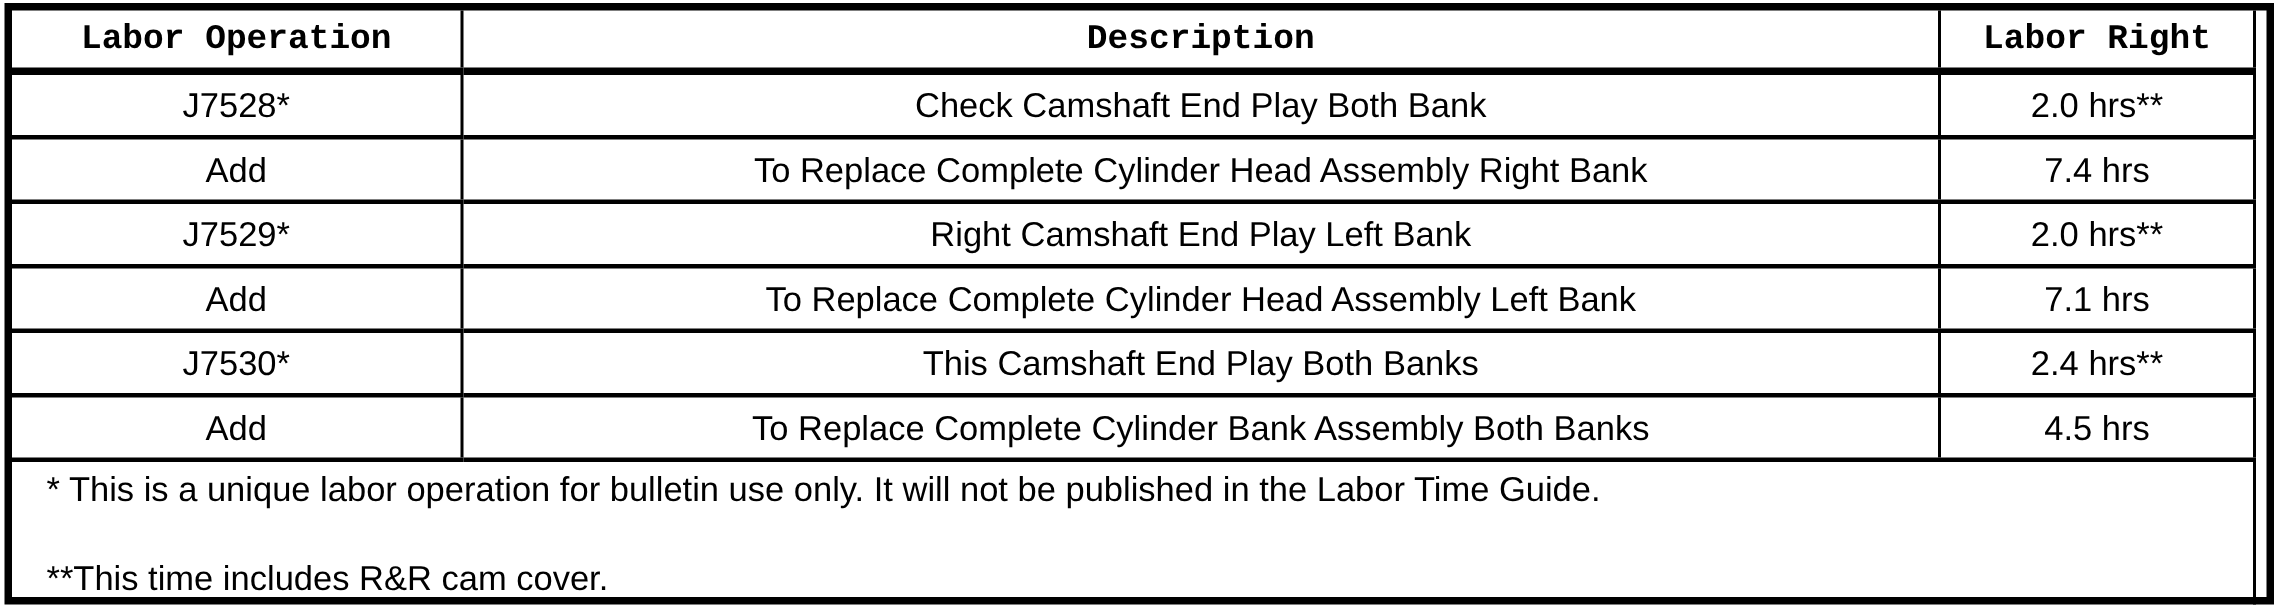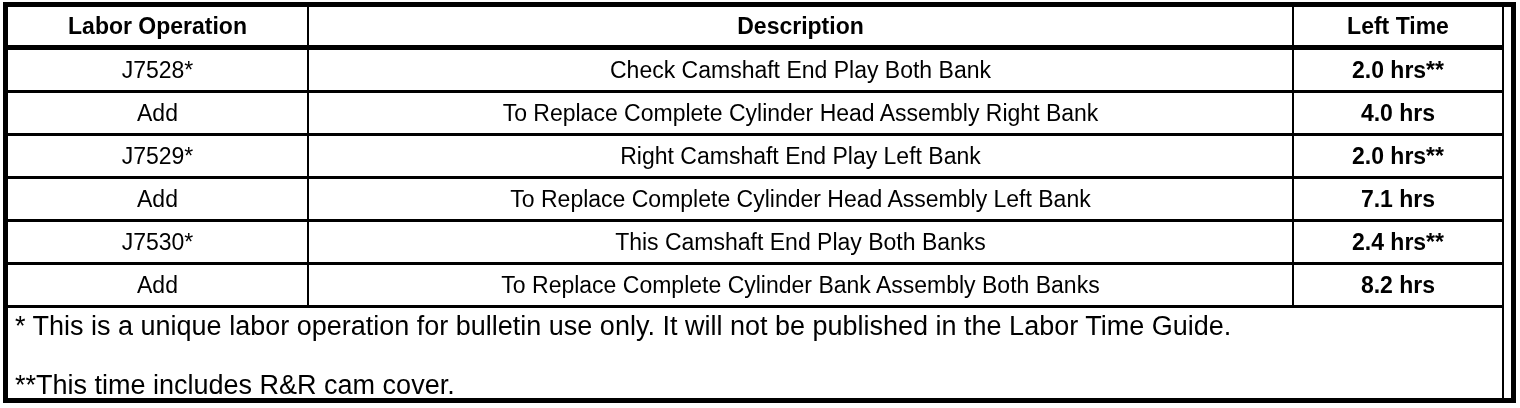--- a/index.html
+++ b/index.html
@@ -37,89 +37,90 @@
   col.c-time { width: 210px; }
   th.hdr {
     border-bottom: 5px solid #000000;
     border-right: 2px solid #000000;
     font-weight: bold;
     font-size: 23px;
     height: 38px;
     text-align: center;
     vertical-align: middle;
     padding: 0;
+    font-family: Liberation Mono, monospace;
   }
   th.hdr:last-child { border-right: none; }
   td.cell {
     border-bottom: 3px solid #000000;
     border-right: 2px solid #000000;
     font-size: 23px;
     height: 40px;
     text-align: center;
     vertical-align: middle;
     padding: 0;
     white-space: nowrap;
     overflow: hidden;
     margin-left: 24px;
   }
-  td.cell:last-child { border-right: none; font-weight: bold; }
+  td.cell:last-child { border-right: none; }
   td.footer-cell {
     vertical-align: top;
     text-align: left;
-    font-size: 27px;
-    padding: 5px 6px 4px 7px;
+    font-size: 23px;
+    padding: 5px 6px 4px 23px;
   }
   .footnote { margin: 0; line-height: 27px; }
   .footnote.second { margin-top: 32px; }
 </style>
 </head>
 <body>
 
 <div class="frame">
   <table class="labor">
     <colgroup>
       <col class="c-op">
       <col class="c-desc">
       <col class="c-time">
     </colgroup>
     <tbody>
       <tr>
         <th class="hdr">Labor Operation</th>
         <th class="hdr">Description</th>
-        <th class="hdr">Left Time</th>
+        <th class="hdr">Labor Right</th>
       </tr>
       <tr>
         <td class="cell">J7528*</td>
         <td class="cell">Check Camshaft End Play Both Bank</td>
         <td class="cell">2.0 hrs**</td>
       </tr>
       <tr>
         <td class="cell">Add</td>
         <td class="cell">To Replace Complete Cylinder Head Assembly Right Bank</td>
-        <td class="cell">4.0 hrs</td>
+        <td class="cell">7.4 hrs</td>
       </tr>
       <tr>
         <td class="cell">J7529*</td>
         <td class="cell">Right Camshaft End Play Left Bank</td>
         <td class="cell">2.0 hrs**</td>
       </tr>
       <tr>
         <td class="cell">Add</td>
         <td class="cell">To Replace Complete Cylinder Head Assembly Left Bank</td>
         <td class="cell">7.1 hrs</td>
       </tr>
       <tr>
         <td class="cell">J7530*</td>
         <td class="cell">This Camshaft End Play Both Banks</td>
         <td class="cell">2.4 hrs**</td>
       </tr>
       <tr>
         <td class="cell">Add</td>
         <td class="cell">To Replace Complete Cylinder Bank Assembly Both Banks</td>
-        <td class="cell">8.2 hrs</td>
+        <td class="cell">4.5 hrs</td>
       </tr>
       <tr>
         <td class="footer-cell" colspan="3">
           <p class="footnote">* This is a unique labor operation for bulletin use only. It will not be published in the Labor Time Guide.</p>
           <p class="footnote second">**This time includes R&amp;R cam cover.</p>
         </td>
       </tr>
     </tbody>
   </table>
 </div>

